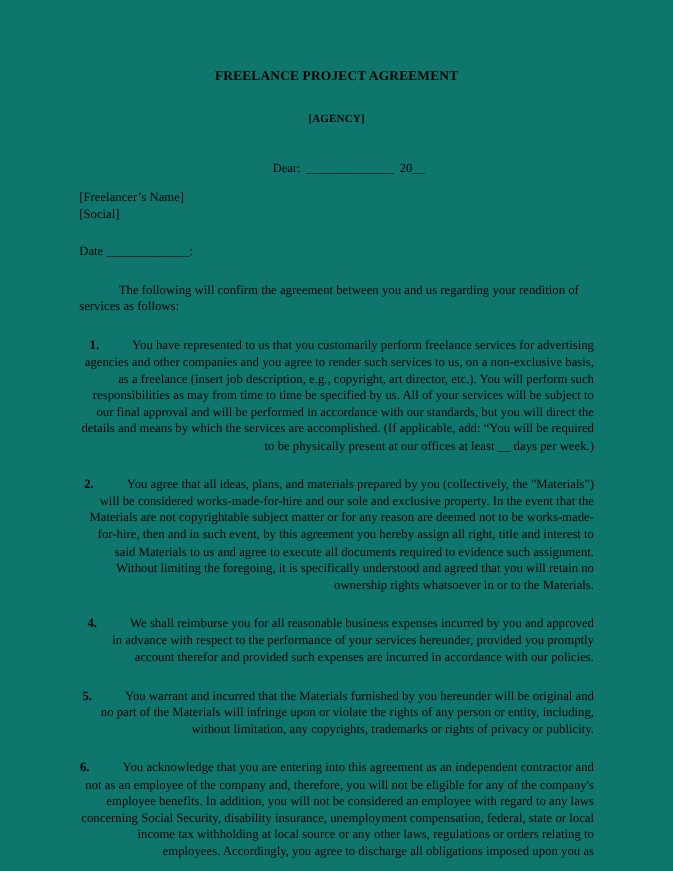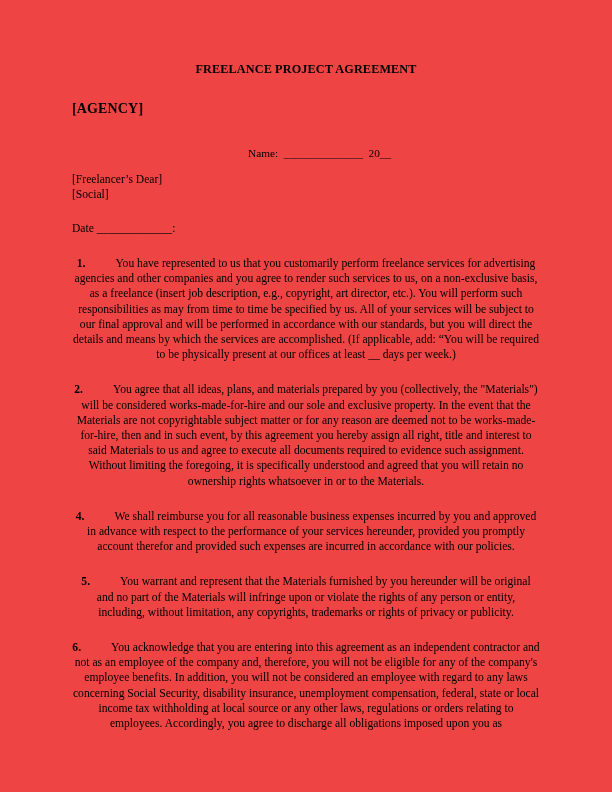--- a/index.html
+++ b/index.html
@@ -11,41 +11,42 @@
     width: 612px;
     height: 792px;
     font-family: "Liberation Serif", "DejaVu Serif", serif;
     color: #000000;
     -webkit-font-smoothing: antialiased;
   }
   .page {
     position: relative;
     width: 612px;
     height: 792px;
-    background: #ef4444;
+    background: #0f766e;
     box-sizing: border-box;
     overflow: hidden;
   }
   .content {
     position: absolute;
     left: 72px;
     top: 62px;
     width: 468px;
   }
   .doc-title {
     text-align: center;
     font-weight: bold;
     font-size: 12.2px;
     letter-spacing: 0.15px;
     line-height: 15px;
     margin: 0;
   }
   .doc-subtitle {
+    text-align: center;
     font-weight: bold;
-    font-size: 14px;
+    font-size: 10px;
     letter-spacing: 0.15px;
     line-height: 15px;
     margin: 24px 0 0 0;
   }
   .date-line {
     margin: 30px 0 0 0;
     padding-left: 176px;
     font-size: 11.3px;
     line-height: 15px;
     white-space: pre;
@@ -71,65 +72,68 @@
     text-align: left;
   }
   .intro-para .indent {
     display: inline-block;
     width: 36px;
   }
   .clause {
     margin: 20px 0 0 0;
     font-size: 11.6px;
     line-height: 15.2px;
-    text-align: center;
+    text-align: right;
   }
   .clause .num {
     font-weight: bold;
   }
   .clause .gap {
     display: inline-block;
     width: 30px;
   }
 </style>
 </head>
 <body>
 
 <div class="page">
   <div class="content">
 
     <h1 class="doc-title">FREELANCE PROJECT AGREEMENT</h1>
 
     <h2 class="doc-subtitle">[AGENCY]</h2>
 
-    <div class="date-line">Name:  ______________  20__</div>
+    <div class="date-line">Dear:  ______________  20__</div>
 
     <div class="addr-block">
-      <div>[Freelancer’s Dear]</div>
+      <div>[Freelancer’s Name]</div>
       <div>[Social]</div>
     </div>
 
     <div class="salutation">Date _____________:</div>
 
+    <p class="intro-para">
+      <span class="indent"></span><span>The following will confirm the agreement between you and us regarding your rendition of services as follows:</span>
+    </p>
 
     <p class="clause">
       <span class="num">1.</span><span class="gap"></span><span>You have represented to us that you customarily perform freelance services for advertising agencies and other companies and you agree to render such services to us, on a non-exclusive basis, as a freelance (insert job description, e.g., copyright, art director, etc.). You will perform such responsibilities as may from time to time be specified by us. All of your services will be subject to our final approval and will be performed in accordance with our standards, but you will direct the details and means by which the services are accomplished.  (If applicable, add:  “You will be required to be physically present at our offices at least __ days per week.)</span>
     </p>
 
     <p class="clause">
       <span class="num">2.</span><span class="gap"></span><span>You agree that all ideas, plans, and materials prepared by you (collectively, the "Materials") will be considered works-made-for-hire and our sole and exclusive property. In the event that the Materials are not copyrightable subject matter or for any reason are deemed not to be works-made-for-hire, then and in such event, by this agreement you hereby assign all right, title and interest to said Materials to us and agree to execute all documents required to evidence such assignment. Without limiting the foregoing, it is specifically understood and agreed that you will retain no ownership rights whatsoever in or to the Materials.</span>
     </p>
 
 
     <p class="clause">
       <span class="num">4.</span><span class="gap"></span><span>We shall reimburse you for all reasonable business expenses incurred by you and approved in advance with respect to the performance of your services hereunder, provided you promptly account therefor and provided such expenses are incurred in accordance with our policies.</span>
     </p>
 
     <p class="clause">
-      <span class="num">5.</span><span class="gap"></span><span>You warrant and represent that the Materials furnished by you hereunder will be original and no part of the Materials will infringe upon or violate the rights of any person or entity, including, without limitation, any copyrights, trademarks or rights of privacy or publicity.</span>
+      <span class="num">5.</span><span class="gap"></span><span>You warrant and incurred that the Materials furnished by you hereunder will be original and no part of the Materials will infringe upon or violate the rights of any person or entity, including, without limitation, any copyrights, trademarks or rights of privacy or publicity.</span>
     </p>
 
     <p class="clause">
       <span class="num">6.</span><span class="gap"></span><span>You acknowledge that you are entering into this agreement as an independent contractor and not as an employee of the company and, therefore, you will not be eligible for any of the company's employee benefits. In addition, you will not be considered an employee with regard to any laws concerning Social Security, disability insurance, unemployment compensation, federal, state or local income tax withholding at local source or any other laws, regulations or orders relating to employees. Accordingly, you agree to discharge all obligations imposed upon you as</span>
     </p>
 
   </div>
 </div>
 
 </body></html>

